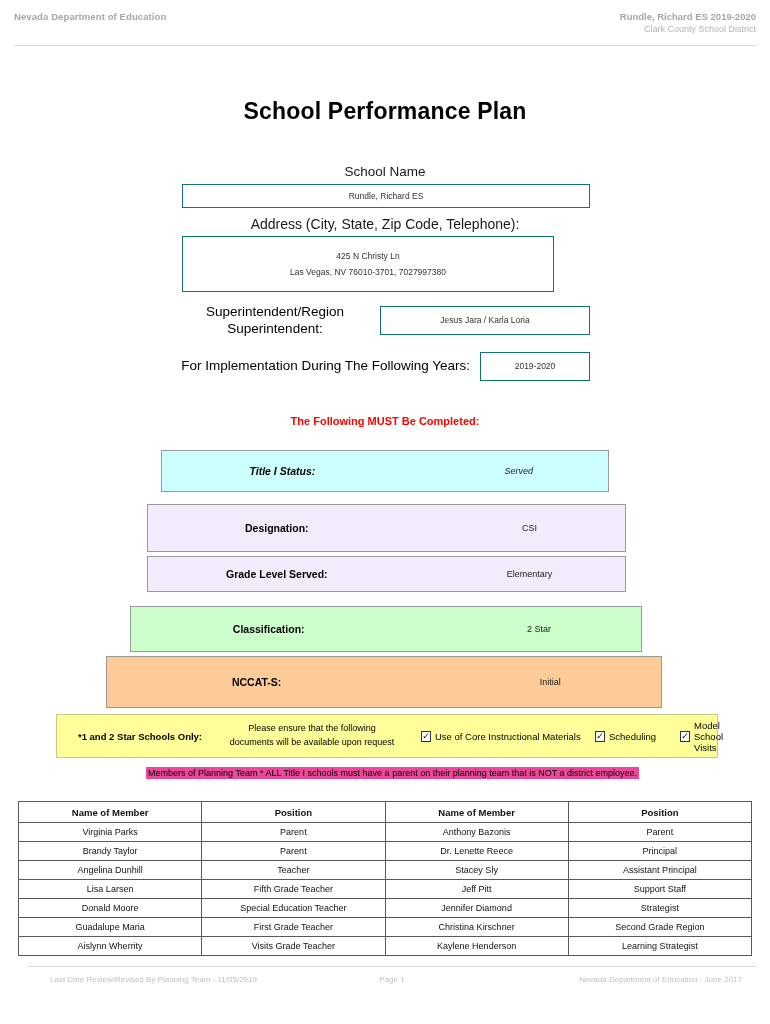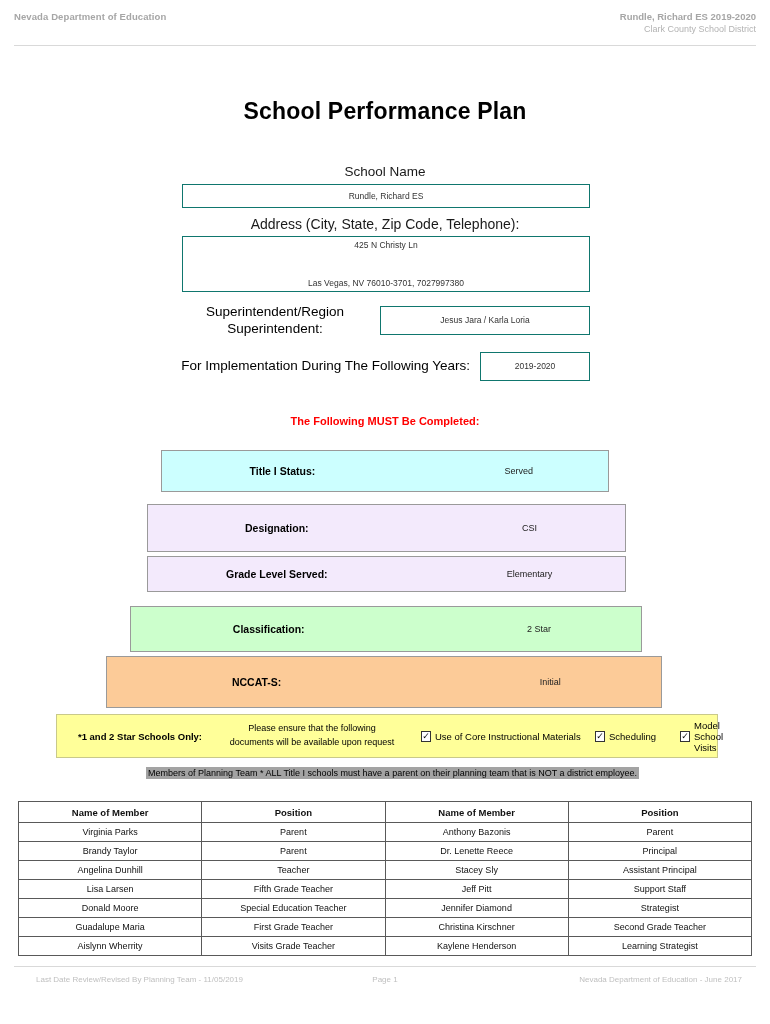--- a/index.html
+++ b/index.html
@@ -82,22 +82,22 @@
 
   #school-name-label { position: absolute; top: 164px; left: 0; right: 0; }
   #school-name-box {
     position: absolute;
     top: 184px; left: 182px; width: 408px; height: 24px;
   }
 
   #address-label { position: absolute; top: 216px; left: 0; right: 0; font-size: 14px; }
   #address-box {
     position: absolute;
-    top: 236px; left: 182px; width: 408px; height: 56px;
-    justify-content: space-between;
+    top: 236px; left: 182px; width: 372px; height: 56px;
+    justify-content: center;
   }
 
   #supt-label {
     position: absolute;
     top: 304px; left: 180px; width: 190px;
     text-align: center;
     font-size: 13.5px;
     line-height: 1.25;
   }
   #supt-box {
@@ -198,21 +198,21 @@
     flex: 0 0 auto;
   }
   #chk-core      { left: 364px; }
   #chk-scheduling{ left: 538px; }
   #chk-visits    { left: 623px; }
 
   
   #planning-note {
     position: absolute;
     top: 767px; left: 146px;
-    background: #a3a3a3;
+    background: #ec4899;
     font-size: 9px;
     padding: 1px 2px;
     white-space: nowrap;
   }
 
   
   #members-table {
     position: absolute;
     top: 801px; left: 18px; width: 734px;
     border-collapse: collapse;
@@ -228,21 +228,21 @@
   }
   #members-table th {
     font-size: 9.5px;
     font-weight: bold;
     height: 21px;
   }
 
   
   .page-footer {
     position: absolute;
-    bottom: 36px; left: 14px; right: 14px;
+    bottom: 36px; left: 28px; right: 14px;
     height: 22px;
   }
   .ftr-rule {
     position: absolute;
     left: 0; right: 0; top: 0;
     height: 1px;
     background: #d9d9d9;
   }
   .ftr-left, .ftr-center, .ftr-right {
     position: absolute;
@@ -284,21 +284,21 @@
   <span class="fline">Jesus Jara / Karla Loria</span>
 </div>
 
 <div id="years-label">For Implementation During The Following Years:</div>
 <div class="field-box" id="years-box">
   <span class="fline">2019-2020</span>
 </div>
 
 <div id="must-complete">The Following MUST Be Completed:</div>
 
-<div class="status-bar" id="bar-title1" style="background: rgb(204, 255, 255);">
+<div class="status-bar" id="bar-title1" style="background: rgb(204, 255, 255); font-style: italic;">
   <span class="sb-label">Title I Status:</span>
   <span class="sb-value">Served</span>
 </div>
 <div class="status-bar" id="bar-designation" style="background: rgb(243, 234, 252);">
   <span class="sb-label">Designation:</span>
   <span class="sb-value">CSI</span>
 </div>
 <div class="status-bar" id="bar-grade" style="background: rgb(243, 234, 252);">
   <span class="sb-label">Grade Level Served:</span>
   <span class="sb-value">Elementary</span>
@@ -374,21 +374,21 @@
       <tr>
         <td>Donald Moore</td>
         <td>Special Education Teacher</td>
         <td>Jennifer Diamond</td>
         <td>Strategist</td>
       </tr>
       <tr>
         <td>Guadalupe Maria</td>
         <td>First Grade Teacher</td>
         <td>Christina Kirschner</td>
-        <td>Second Grade Teacher</td>
+        <td>Second Grade Region</td>
       </tr>
       <tr>
         <td>Aislynn Wherrity</td>
         <td>Visits Grade Teacher</td>
         <td>Kaylene Henderson</td>
         <td>Learning Strategist</td>
       </tr>
     </tbody>
 </table>
 

